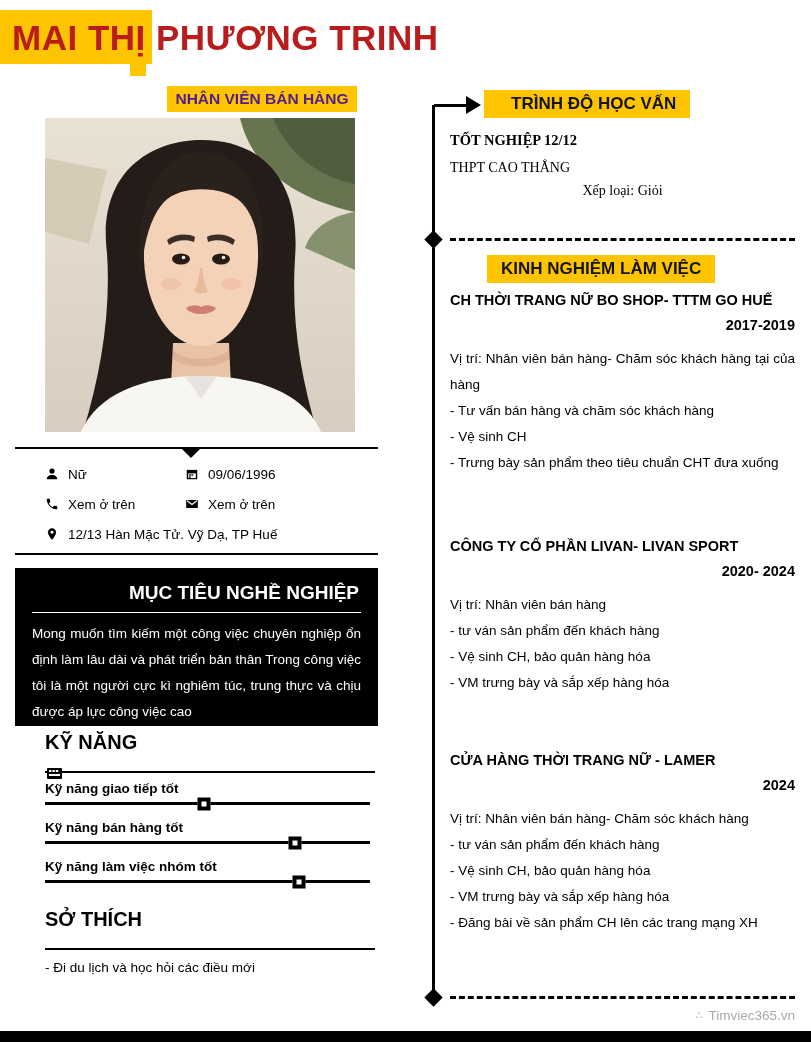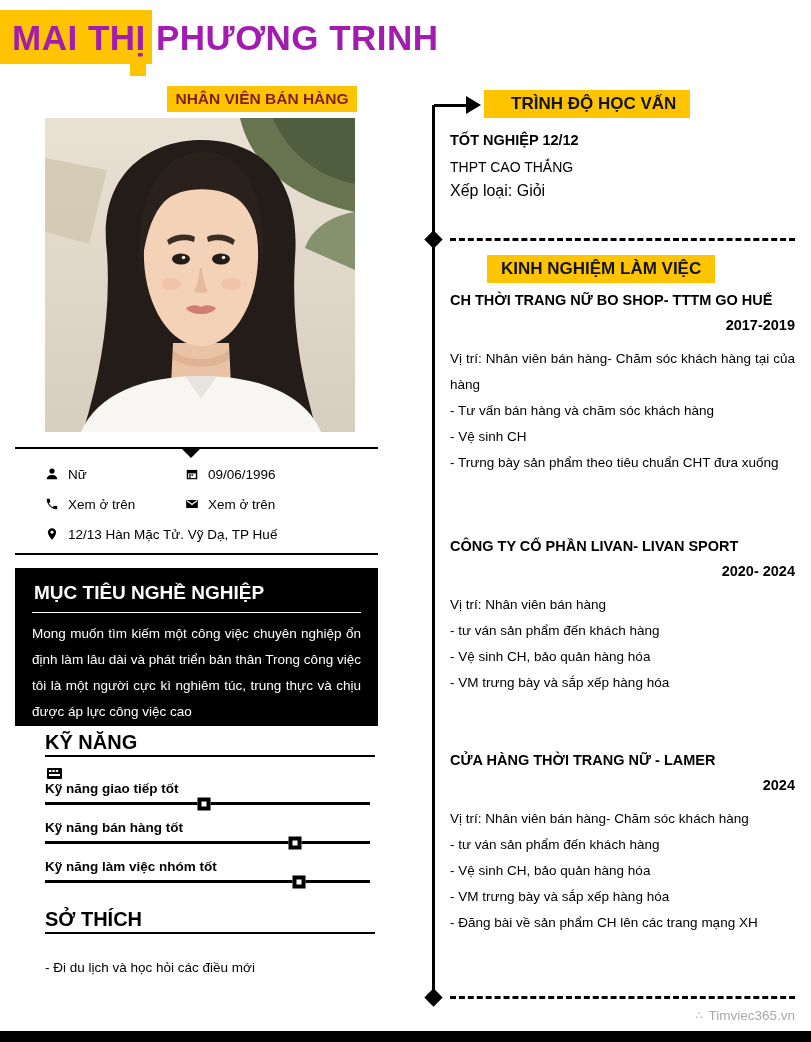--- a/index.html
+++ b/index.html
@@ -5,46 +5,46 @@
   * { margin:0; padding:0; box-sizing:border-box; }
   html,body { background:#ffffff; }
   .page {
     position:relative; width:811px; height:1042px; background:#fff;
     font-family:"Liberation Sans","DejaVu Sans",sans-serif; color:#000;
     overflow:hidden; margin:0 auto;
   }
   
   .name-hl { position:absolute; left:0; top:10px; width:152px; height:54px; background:var(--accent,#ffc400); }
   .name-hl::after { content:""; position:absolute; right:6px; bottom:-12px; width:16px; height:16px; background:var(--accent,#ffc400); }
-  .name { position:absolute; left:12px; top:18px; font-size:35px; font-weight:bold; letter-spacing:.5px; color:#a21caf; }
+  .name { position:absolute; left:12px; top:18px; font-size:35px; font-weight:bold; letter-spacing:.5px; color:#b91c1c; }
   .job-title { position:absolute; left:167px; top:86px; width:190px; background:var(--accent,#ffc400);
-    text-align:center; font-weight:bold; font-size:15.5px; padding:4px 2px; color:#7f1d1d; }
+    text-align:center; font-weight:bold; font-size:15.5px; padding:4px 2px; color:#4c1d95; }
   
   .photo { position:absolute; left:45px; top:118px; width:310px; height:314px; overflow:hidden; }
   .photo svg { display:block; }
   
   .divider { position:absolute; left:15px; width:363px; height:2px; background:#000; }
   .div1 { top:447px; } .div2 { top:553px; }
   .div1 .tri { position:absolute; left:46%; top:2px; width:0; height:0;
     border-left:9px solid transparent; border-right:9px solid transparent; border-top:9px solid #000; }
   .info { position:absolute; left:15px; top:459px; width:363px; font-size:13.5px; }
   .info-row { display:flex; height:30px; }
   .info-cell { display:flex; align-items:center; gap:9px; }
   .cell-l { width:170px; padding-left:30px; }
   .cell-r { flex:1; }
   .icon { width:14px; height:14px; flex:0 0 14px; display:inline-flex; }
   .icon svg { width:14px; height:14px; fill:#000; }
   
   .objective { position:absolute; left:15px; top:568px; width:363px; height:158px;
     background:#000; color:#fff; padding:12px 17px 0 17px; overflow:hidden; }
-  .objective h2 { font-size:19px; font-weight:bold; padding:2px 2px 8px 2px; border-bottom:1.5px solid #fff; margin-bottom:8px; }
+  .objective h2 { font-size:19px; font-weight:bold; padding:2px 2px 8px 2px; border-bottom:1.5px solid #fff; margin-bottom:8px;text-align:right; }
   .objective p { font-size:13.5px; line-height:26px; text-align:justify; }
   
   .sec-title { position:absolute; left:45px; width:330px; font-size:20px; font-weight:bold;
-    padding-bottom:1px; border-bottom:2px solid #000; }
+    padding-bottom:17px; border-bottom:2px solid #000; }
   .skills-title { top:731px; } .hobby-title { top:908px; }
   .skills-icon { position:absolute; left:47px; top:765px; width:15px; height:11px; }
   .skills { position:absolute; left:45px; top:781px; width:325px;font-weight:bold; }
   .skill-label { font-size:13.5px; margin-bottom:6px; }
   .skill-track { position:relative; height:3px; background:#000; margin-bottom:15px; }
   .skill-handle { position:absolute; top:50%; transform:translate(-50%,-50%);
     width:13px; height:13px; background:#fff; border:4px solid #000; }
   .hobby-text { position:absolute; left:45px; top:948px; width:330px; font-size:13.5px;margin-top:12px; }
   
   .vline { position:absolute; left:432px; top:105px; width:3px; height:893px; background:#000; }
@@ -53,24 +53,24 @@
     border-top:9px solid transparent; border-bottom:9px solid transparent; border-left:15px solid #000; }
   .diamond { position:absolute; left:427px; width:13px; height:13px; background:#000; transform:rotate(45deg); }
   .dm1 { top:233px; } .dm2 { top:991px; }
   .dashline { position:absolute; left:450px; width:345px; height:0; border-top:3px dashed #000; }
   .dl1 { top:238px; } .dl2 { top:996px; }
   
   .rtitle { position:absolute; background:var(--accent,#ffc400); font-size:17px; font-weight:bold;
     padding:4px 14px; color:#141414; }
   .edu-title { left:484px; top:90px;padding-left:27px; }
   .exp-title { left:487px; top:255px; }
-  .edu { position:absolute; left:450px; top:132px; width:345px; }
+  .edu { position:absolute; left:450px; top:132px; width:345px;font-family:Liberation Serif, serif; }
   .edu-degree { font-weight:bold; font-size:14.5px; margin-bottom:11px; }
   .edu-school { font-size:14px; margin-bottom:7px; }
-  .edu-grade { font-size:16px; }
+  .edu-grade { font-size:14px;text-align:center; }
   .job { position:absolute; left:450px; width:345px; }
   .job1 { top:292px; } .job2 { top:538px; } .job3 { top:752px; }
   .job-company { font-weight:bold; font-size:14.5px; white-space:nowrap; }
   .job-period { font-weight:bold; font-size:14.5px; text-align:right; margin-top:9px; }
   .job-details { margin-top:13px; font-size:13.5px; line-height:26px; text-align:justify; white-space:pre-line; }
   
   .watermark { position:absolute; right:16px; top:1008px; color:#a9a9a9; font-size:13.5px; display:flex; align-items:center; gap:5px; }
   .wm-icon { font-size:11px; letter-spacing:1px; }
   .bottom-bar { position:absolute; left:0; top:1031px; width:811px; height:11px; background:#000; }
 </style>

